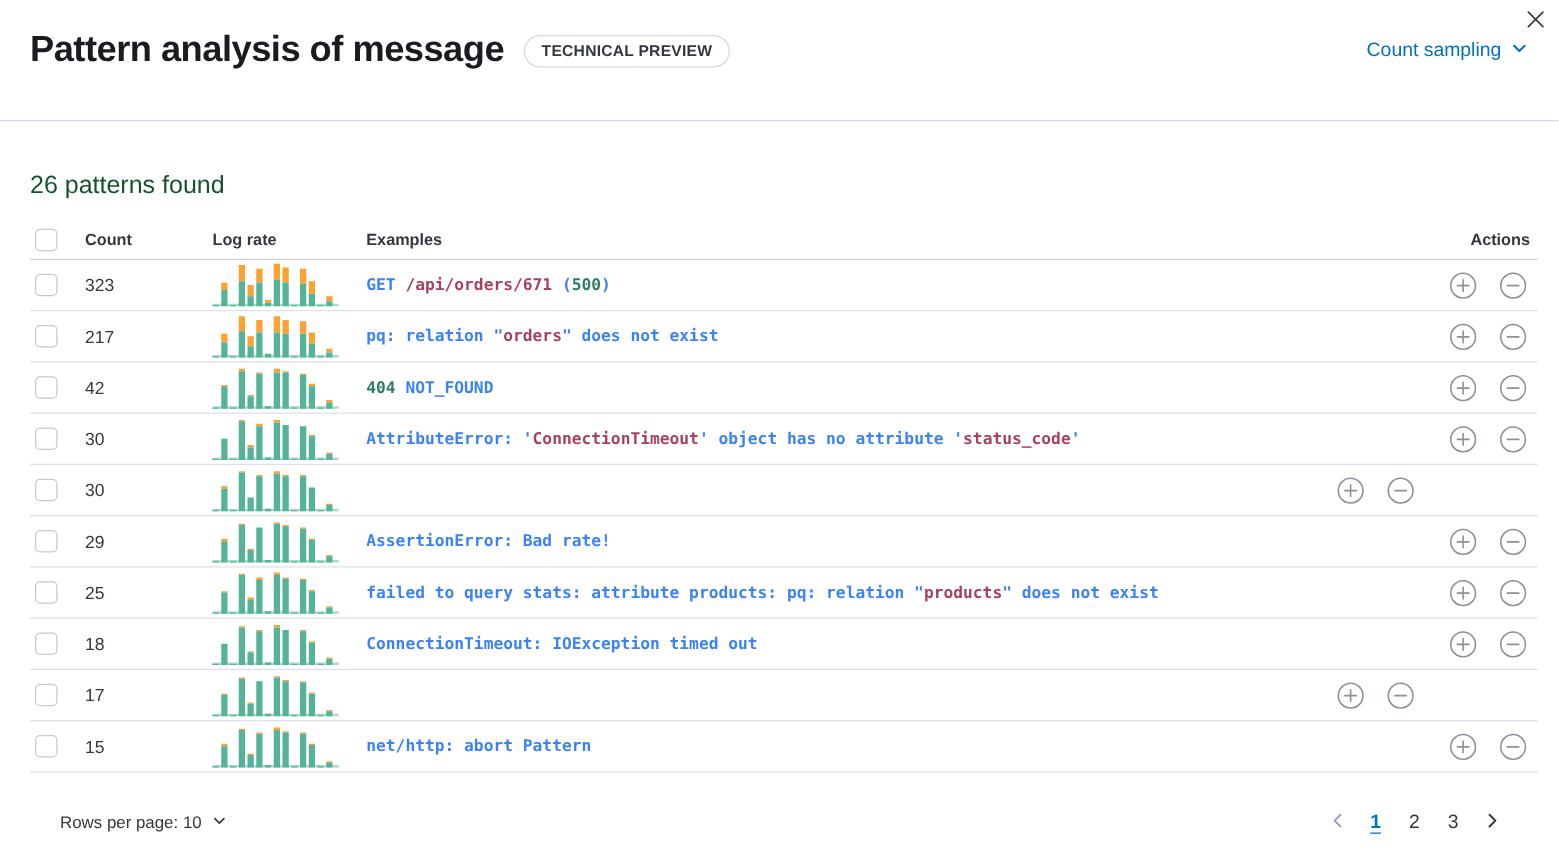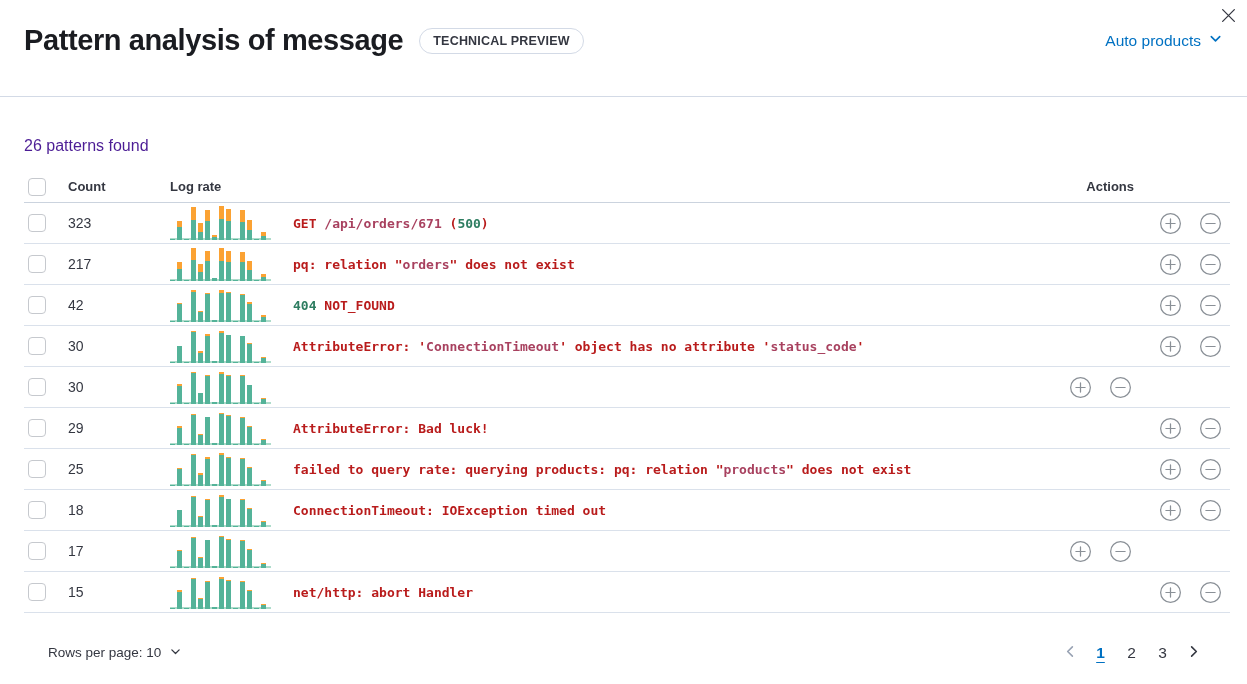--- a/index.html
+++ b/index.html
@@ -13,39 +13,39 @@
   .tech-badge { display:inline-flex; align-items:center; height:26px; padding:0 13px; border:1px solid #D3DAE6;
                 border-radius:14px; font-size:12.5px; font-weight:700; color:#343741; letter-spacing:.2px; background:#fff; }
   .close-btn { position:absolute; top:4px; right:6px; width:26px; height:26px; display:flex; align-items:center;
                justify-content:center; background:none; border:none; cursor:pointer; }
   .sampling-btn { position:absolute; top:31px; right:24px; display:flex; align-items:center; gap:7px;
                   background:none; border:none; cursor:pointer; color:#0071C2; font-size:15.5px;
                   font-family:"Liberation Sans",sans-serif; }
 
   
   .flyout-body { padding:40px 17px 0 24px; }
-  .summary { font-size:16px; color:#4c1d95; margin-bottom:16px; }
+  .summary { font-size:20px; color:#14532d; margin-bottom:16px; }
 
   .grid-row { display:grid; grid-template-columns:44px 102px 123px 1fr 90px; align-items:center; }
   .thead { height:32px; border-bottom:1px solid #CBD3DE; font-size:13px; font-weight:700; }
   .th-actions { text-align:right; padding-right:6px; }
   .trow { height:41px; border-bottom:1px solid #DAE1EB; }
 
   .checkbox { width:18px; height:18px; border:1px solid #C6C9CE; border-radius:4px; background:#fff; margin-left:4px; cursor:pointer; }
   .cell-count { font-size:14px; color:#343741; }
 
   .sparkline { position:relative; width:101px; height:34px; display:flex; align-items:flex-end; gap:2px; }
   .sparkline::after { content:""; position:absolute; left:0; right:0; bottom:0; height:2px; background:#AEDCCB; }
   .bar { width:5px; display:flex; flex-direction:column; justify-content:flex-end; position:relative; z-index:1; }
   .bar .seg-o { background:#FBA233; }
   .bar .seg-t { background:#54B399; }
 
   .cell-example { font-family:"DejaVu Sans Mono","Liberation Mono",monospace; font-size:13px; font-weight:600;
                   white-space:nowrap; overflow:hidden; }
-  .tok-p { color:#b91c1c; }
+  .tok-p { color:#3b82f6; }
   .tok-r { color:#A8415F; }
   .tok-g { color:#2E7D61; }
 
   .cell-actions { display:flex; justify-content:flex-end; gap:17px; padding-right:8px; }
   .icon-btn { background:none; border:none; padding:0; width:23px; height:23px; cursor:pointer; }
 
   
   .flyout-footer { display:flex; justify-content:space-between; align-items:center; padding:26px 24px 0 24px; }
   .rows-per-page { display:flex; align-items:center; gap:8px; background:none; border:none; cursor:pointer;
                    font-size:13.5px; color:#343741; font-family:"Liberation Sans",sans-serif; }
@@ -65,39 +65,40 @@
     <span class="tech-badge">TECHNICAL PREVIEW</span>
   </div>
   <button class="close-btn">
     <span>
       <svg width="17" height="17" viewBox="0 0 16 16">
           <path d="M2.5 2.5l11 11M13.5 2.5l-11 11" stroke="#343741" stroke-width="1.2" stroke-linecap="round"></path>
         </svg>
     </span>
   </button>
   <button class="sampling-btn">
-    <span>Auto products</span>
+    <span>Count sampling</span>
     <span>
       <svg width="15" height="15" viewBox="0 0 16 16">
           <path d="M3.5 6l4.5 4.5L12.5 6" fill="none" stroke="#0071C2" stroke-width="1.7" stroke-linecap="round" stroke-linejoin="round"></path>
         </svg>
     </span>
   </button>
 </div>
 
 <div class="flyout-body">
   <div class="summary">26 patterns found</div>
 
   <div>
     <div class="grid-row thead">
       <div>
           <div class="checkbox"></div>
         </div>
       <div>Count</div>
       <div>Log rate</div>
+      <div>Examples</div>
       <div class="th-actions">Actions</div>
     </div>
     <div id="table-body">
   <div class="grid-row trow">
     <div>
             <div class="checkbox"></div>
           </div>
     <div class="cell-count">323</div>
     <div>
             <div class="sparkline">
@@ -581,21 +582,21 @@
               <div class="bar">
                 <div class="seg-o" style="height: 0px;"></div>
                 <div class="seg-t" style="height: 1px;"></div>
               </div>
               <div class="bar">
                 <div class="seg-o" style="height: 1px;"></div>
                 <div class="seg-t" style="height: 5px;"></div>
               </div>
             </div>
           </div>
-    <div class="cell-example"><span class="tok-p">AttributeError: Bad luck!</span></div>
+    <div class="cell-example"><span class="tok-p">AssertionError: Bad rate!</span></div>
     <div class="cell-actions">
       <button class="icon-btn">
         <span>
           <svg width="23" height="23" viewBox="0 0 24 24">
                   <circle cx="12" cy="12" r="10.3" fill="none" stroke="#8A9097" stroke-width="1.3"></circle>
                   <path d="M12 7.2v9.6M7.2 12h9.6" stroke="#8A9097" stroke-width="1.3" stroke-linecap="round"></path>
                 </svg>
         </span>
       </button>
       <button class="icon-btn">
@@ -667,21 +668,21 @@
               <div class="bar">
                 <div class="seg-o" style="height: 0px;"></div>
                 <div class="seg-t" style="height: 1px;"></div>
               </div>
               <div class="bar">
                 <div class="seg-o" style="height: 1px;"></div>
                 <div class="seg-t" style="height: 5px;"></div>
               </div>
             </div>
           </div>
-    <div class="cell-example"><span class="tok-p">failed to query rate: querying products: pq: relation "</span><span class="tok-r">products</span><span class="tok-p">" does not exist</span></div>
+    <div class="cell-example"><span class="tok-p">failed to query stats: attribute products: pq: relation "</span><span class="tok-r">products</span><span class="tok-p">" does not exist</span></div>
     <div class="cell-actions">
       <button class="icon-btn">
         <span>
           <svg width="23" height="23" viewBox="0 0 24 24">
                   <circle cx="12" cy="12" r="10.3" fill="none" stroke="#8A9097" stroke-width="1.3"></circle>
                   <path d="M12 7.2v9.6M7.2 12h9.6" stroke="#8A9097" stroke-width="1.3" stroke-linecap="round"></path>
                 </svg>
         </span>
       </button>
       <button class="icon-btn">
@@ -924,21 +925,21 @@
               <div class="bar">
                 <div class="seg-o" style="height: 0px;"></div>
                 <div class="seg-t" style="height: 1px;"></div>
               </div>
               <div class="bar">
                 <div class="seg-o" style="height: 1px;"></div>
                 <div class="seg-t" style="height: 4px;"></div>
               </div>
             </div>
           </div>
-    <div class="cell-example"><span class="tok-p">net/http: abort Handler</span></div>
+    <div class="cell-example"><span class="tok-p">net/http: abort Pattern</span></div>
     <div class="cell-actions">
       <button class="icon-btn">
         <span>
           <svg width="23" height="23" viewBox="0 0 24 24">
                   <circle cx="12" cy="12" r="10.3" fill="none" stroke="#8A9097" stroke-width="1.3"></circle>
                   <path d="M12 7.2v9.6M7.2 12h9.6" stroke="#8A9097" stroke-width="1.3" stroke-linecap="round"></path>
                 </svg>
         </span>
       </button>
       <button class="icon-btn">

